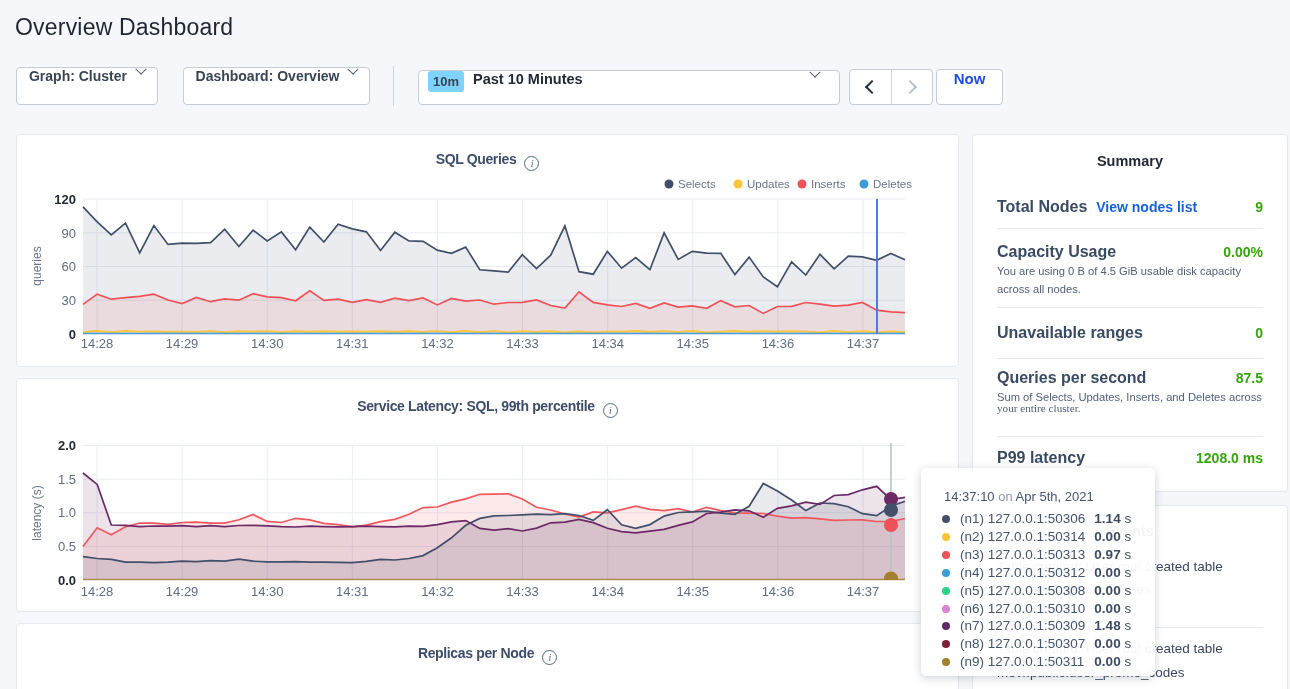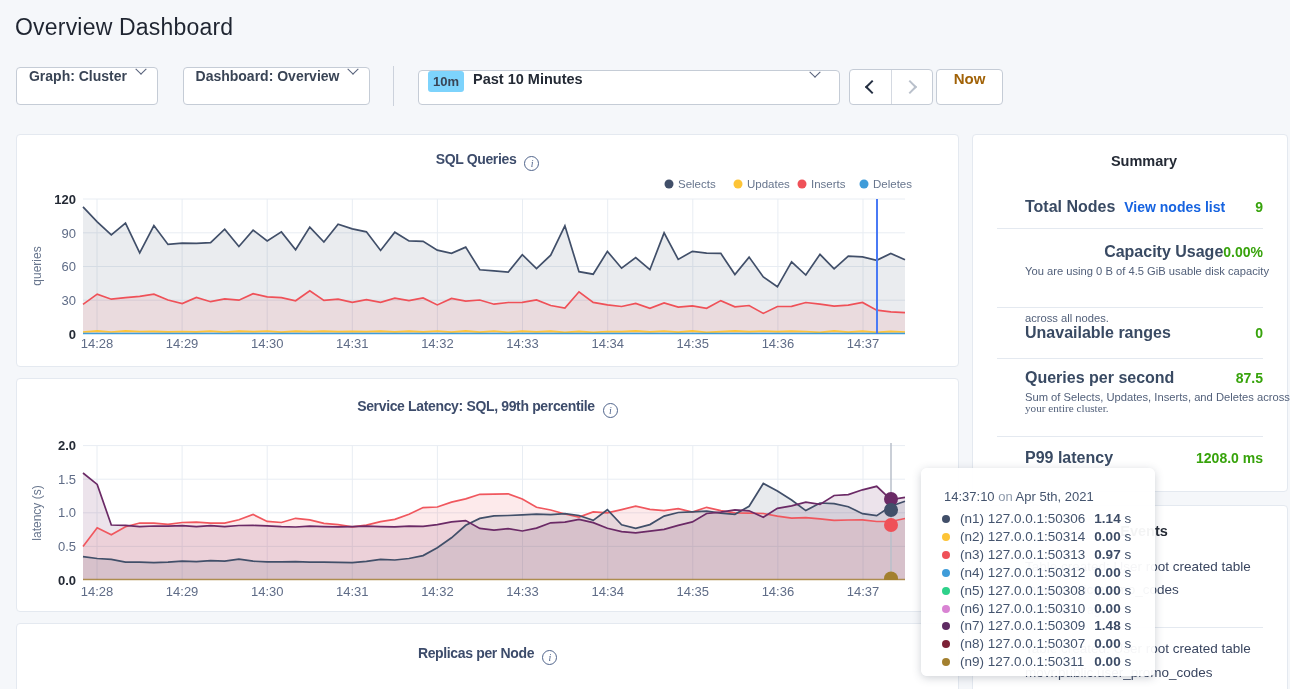--- a/index.html
+++ b/index.html
@@ -4,21 +4,21 @@
 <style>
   * { margin:0; padding:0; box-sizing:border-box; }
   html,body { width:1290px; height:689px; overflow:hidden; }
   body { font-family:"Liberation Sans", sans-serif; background:#f5f7fa; position:relative; color:#242a35; }
   .panel { position:absolute; background:#fff; border:1px solid #e4e9f0; border-radius:4px; }
   h1 { position:absolute; left:15px; top:14px; font-size:23px; font-weight:400; color:#1f2531; letter-spacing:0.2px; }
   .btn { position:absolute; background:#fff; border:1px solid #c5ccd6; border-radius:4px; display:flex; align-items:flex-start; justify-content:center; font-size:14px; font-weight:700; color:#394455; }
   .chev { display:inline-block; width:8px; height:8px; border-right:1.6px solid #57617a; border-bottom:1.6px solid #57617a; transform:rotate(45deg) translate(-2px,-2px); margin-left:10px; }
   .ctitle { position:absolute; width:100%; text-align:center; font-size:14px; font-weight:700; color:#3d4c6b; letter-spacing:-0.35px; }
   .iinfo { display:inline-block; width:15px; height:15px; border:1.5px solid #51658c; border-radius:50%; font-size:10px; font-weight:400; color:#51658c; text-align:center; line-height:14px; vertical-align:-3px; margin-left:8px; font-family:"Liberation Serif",serif; font-style:italic;}
-  .abs { position:absolute; left:997px; width:266px;padding-left:28px; }
+  .abs { position:absolute; left:997px; width:266px; }
   .sumrow { display:flex; justify-content:space-between; align-items:baseline; line-height:16px; }
   .sumlab { font-size:16px; font-weight:700; color:#394a63; }
   .sumval { font-size:14px; font-weight:700; color:#37a30b; }
   .sumdesc { font-size:11.2px; color:#52607a; white-space:nowrap; line-height:15px; }
   .hr2 { border-top:1px solid #e4e9f0; height:0; }
   .evt { font-size:13.5px; color:#3a4660; white-space:nowrap; line-height:16px; }
 </style>
 </head>
 <body>
 <h1>Overview Dashboard</h1>
@@ -33,21 +33,21 @@
 </div>
 <div class="btn" style="left:849px; top:69px; width:84px; height:36px; padding:0;">
   <div style="flex:1; display:flex; align-items:center; justify-content:center; height:100%;">
       <span style="display:inline-block; width:10px; height:10px; border-left:2.6px solid #242f42; border-bottom:2.6px solid #242f42; transform:rotate(45deg); margin-left:4px;"></span>
     </div>
   <div style="width:1px; height:100%; background:#d4d9e1;"></div>
   <div style="flex:1; display:flex; align-items:center; justify-content:center; height:100%;">
       <span style="display:inline-block; width:10px; height:10px; border-right:2.6px solid #b9c0cb; border-top:2.6px solid #b9c0cb; transform:rotate(45deg); margin-right:4px;"></span>
     </div>
 </div>
-<div class="btn" style="left:936px; top:69px; width:67px; height:36px; color:#a16207; font-size:15px;">Now</div>
+<div class="btn" style="left:936px; top:69px; width:67px; height:36px; color:#1d4ed8; font-size:15px;">Now</div>
 
 <div class="panel" style="left:16px; top:134px; width:943px; height:233px;"></div>
 <div class="ctitle" style="left:16px; top:151px; width:943px;">SQL Queries<span class="iinfo">i</span></div>
 <svg style="position:absolute; left:16px; top:134px;" width="943" height="233" viewBox="16 134 943 233">
 
   <g font-size="11.5" fill="#67758d">
     <circle cx="669" cy="184" r="4.5" fill="#414f69"></circle>
       <text x="678" y="188">Selects</text>
     <circle cx="738" cy="184" r="4.5" fill="#fdc437"></circle>
       <text x="747" y="188">Updates</text>
@@ -168,26 +168,26 @@
 <div class="panel" style="left:16px; top:623px; width:943px; height:120px;"></div>
 <div class="ctitle" style="left:16px; top:645px; width:943px;">Replicas per Node<span class="iinfo">i</span></div>
 
 <div class="panel" style="left:972px; top:134px; width:316px; height:358px;"></div>
 <div class="abs" style="left:972px; top:153px; width:316px; text-align:center; font-size:14.5px; font-weight:700; color:#242a35;">Summary</div>
 <div class="abs sumrow" style="top:199px;">
     <span><span class="sumlab">Total Nodes</span>&nbsp;&nbsp;<span style="font-size:14px; font-weight:700; color:#1663e0;">View nodes list</span></span>
     <span class="sumval">9</span>
   </div>
 <div class="abs hr2" style="top:228px;"></div>
-<div class="abs sumrow" style="top:244px;justify-content:flex-end;">
+<div class="abs sumrow" style="top:244px;">
     <span class="sumlab">Capacity Usage</span>
     <span class="sumval">0.00%</span>
   </div>
 <div class="abs sumdesc" style="top:264px;">You are using 0 B of 4.5 GiB usable disk capacity</div>
-<div class="abs sumdesc" style="top:282px;margin-top:29px;">across all nodes.</div>
+<div class="abs sumdesc" style="top:282px;">across all nodes.</div>
 <div class="abs hr2" style="top:307px;"></div>
 <div class="abs sumrow" style="top:325px;">
     <span class="sumlab">Unavailable ranges</span>
     <span class="sumval">0</span>
   </div>
 <div class="abs hr2" style="top:358px;"></div>
 <div class="abs sumrow" style="top:370px;">
     <span class="sumlab">Queries per second</span>
     <span class="sumval">87.5</span>
   </div>

